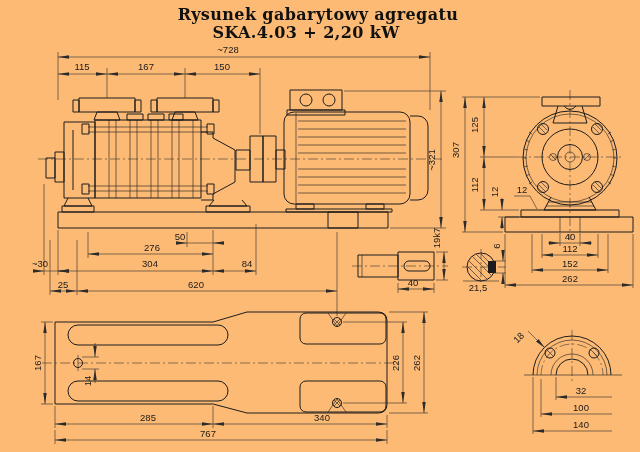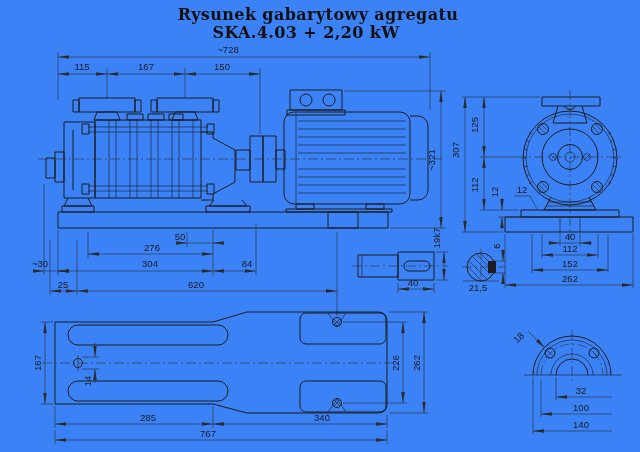--- a/index.html
+++ b/index.html
@@ -1,16 +1,16 @@
 <!DOCTYPE html>
 <html><head>
 <meta charset="utf-8">
 <style>
   html,body{margin:0;padding:0;background:#ffffff;}
-  .page{width:640px;height:452px;background:#3b82f6;position:relative;overflow:hidden;}
+  .page{width:640px;height:452px;background:#fdba74;position:relative;overflow:hidden;}
   svg{display:block;}
   .ol{fill:none;stroke:#1c1c1c;stroke-width:1;stroke-linejoin:miter;stroke-linecap:butt;}
   .ol2{fill:none;stroke:#1c1c1c;stroke-width:.6;}
   .dim{fill:none;stroke:#2b2b2b;stroke-width:.6;}
   .dima{marker-start:url(#ah);marker-end:url(#ah);}
   .dime{marker-end:url(#ah);}
   .cl{fill:none;stroke:#2b2b2b;stroke-width:.55;stroke-dasharray:10 3 2 3;}
   .hatch{fill:none;stroke:#333;stroke-width:.7;}
   text.d{font:9.5px "Liberation Sans", sans-serif;fill:#1a1a1a;}
   text.t1{font:600 16px "DejaVu Serif", serif;fill:#111;letter-spacing:.4px;}

